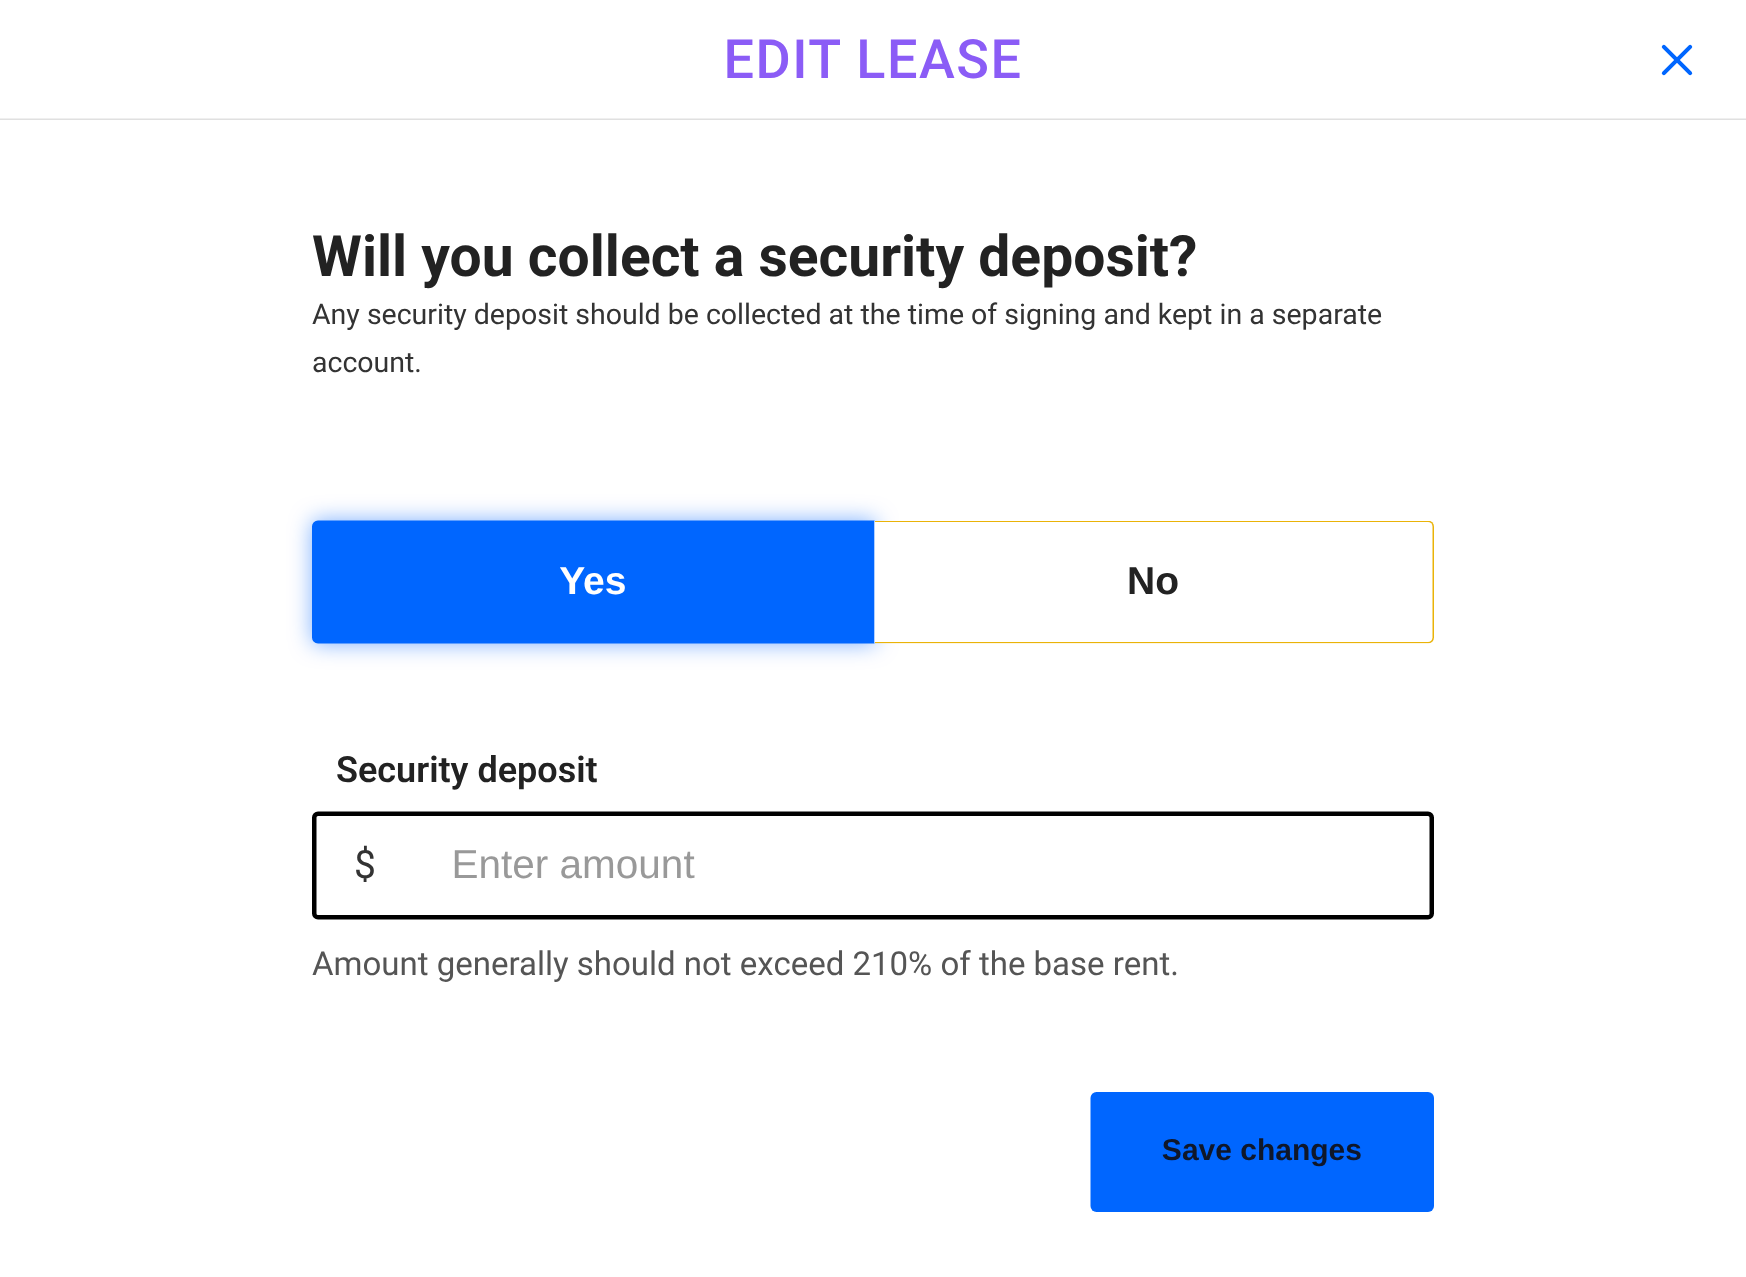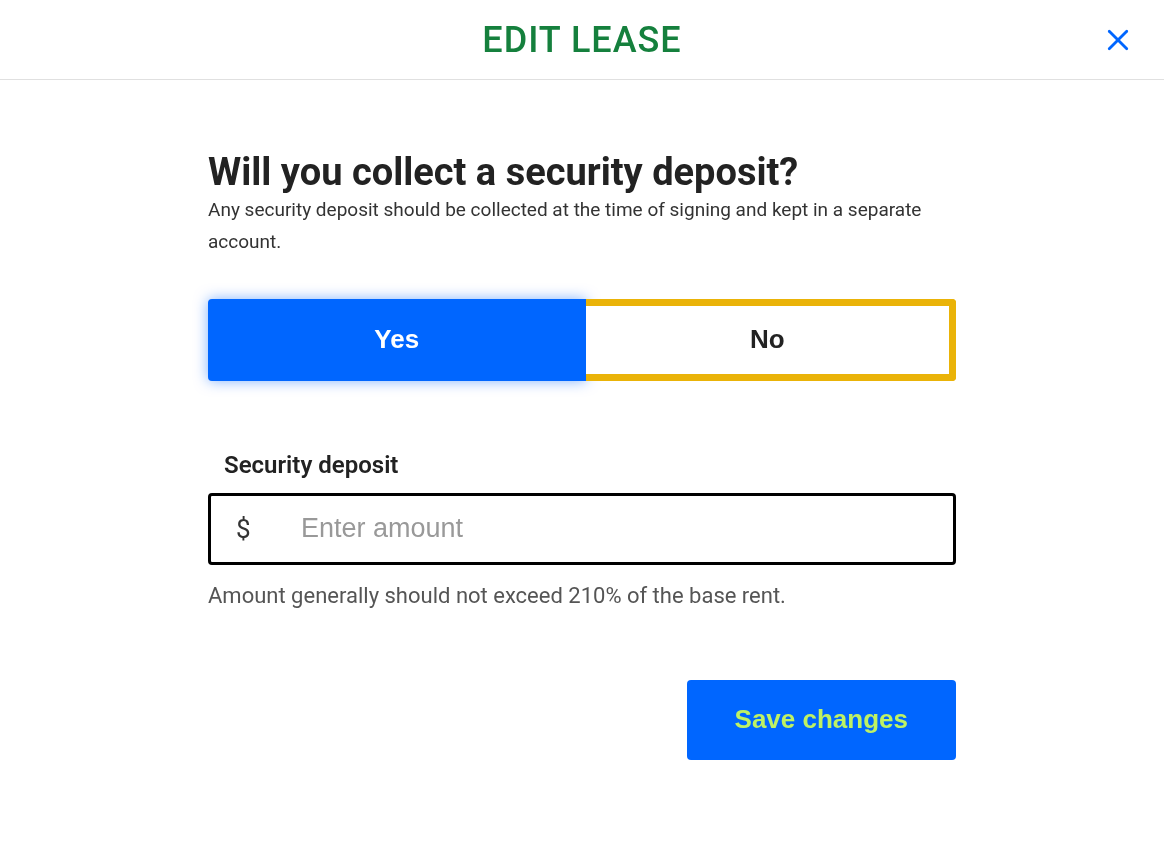--- a/index.html
+++ b/index.html
@@ -16,21 +16,21 @@
     }
     .header {
       position: relative;
       height: 80px;
       border-bottom: 1px solid #e0e0e0;
       display: flex;
       align-items: center;
       justify-content: center;
     }
     .header-title {
-      color: #15803d;
+      color: #8b5cf6;
       font-size: 36px;
       font-weight: 500;
       letter-spacing: 1px;
     }
     .close-btn {
       position: absolute;
       right: 28px;
       top: 50%;
       transform: translateY(-50%);
       width: 36px;
@@ -60,29 +60,30 @@
       max-width: 740px;
     }
     .toggle-group {
       display: flex;
       margin-bottom: 70px;
       width: 748px;
     }
     .toggle-btn {
       flex: 1;
       height: 82px;
-      border: 7px solid #eab308;
+      border: 1px solid #eab308;
       background: #ffffff;
       font-size: 26px;
       font-weight: 600;
       color: #222222;
       cursor: pointer;
       display: flex;
       align-items: center;
       justify-content: center;
+      margin-top: 48px;
     }
     .toggle-btn:first-child {
       border-radius: 4px 0 0 4px;
     }
     .toggle-btn:last-child {
       border-radius: 0 4px 4px 0;
       border-left: none;
     }
     .toggle-btn.active {
       background: #0066ff;
@@ -129,26 +130,26 @@
       color: #555555;
       margin-bottom: 72px;
     }
     .actions {
       display: flex;
       justify-content: flex-end;
       width: 748px;
     }
     .save-btn {
       background: #0066ff;
-      color: #bef264;
+      color: #0f172a;
       border: none;
       border-radius: 4px;
       height: 80px;
       padding: 0 48px;
-      font-size: 26px;
+      font-size: 20px;
       font-weight: 600;
       cursor: pointer;
     }
   </style>
 </head>
 <body>
 
 <div class="header">
   <div class="header-title">EDIT LEASE</div>
   <div class="close-btn">

